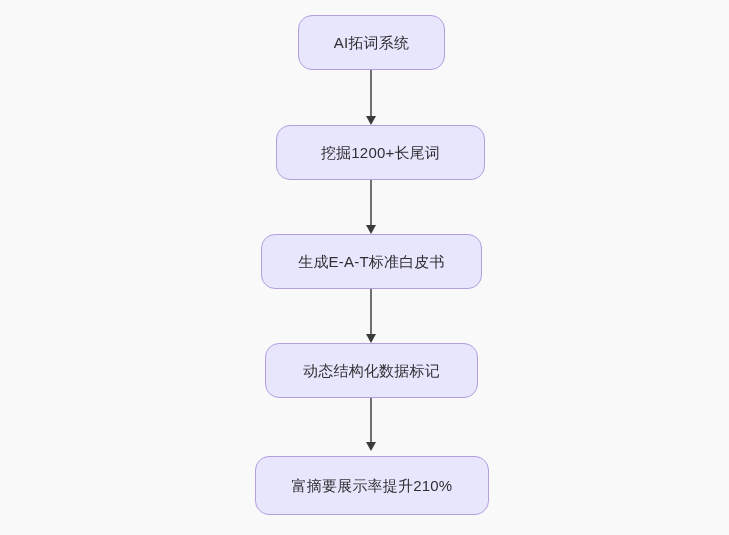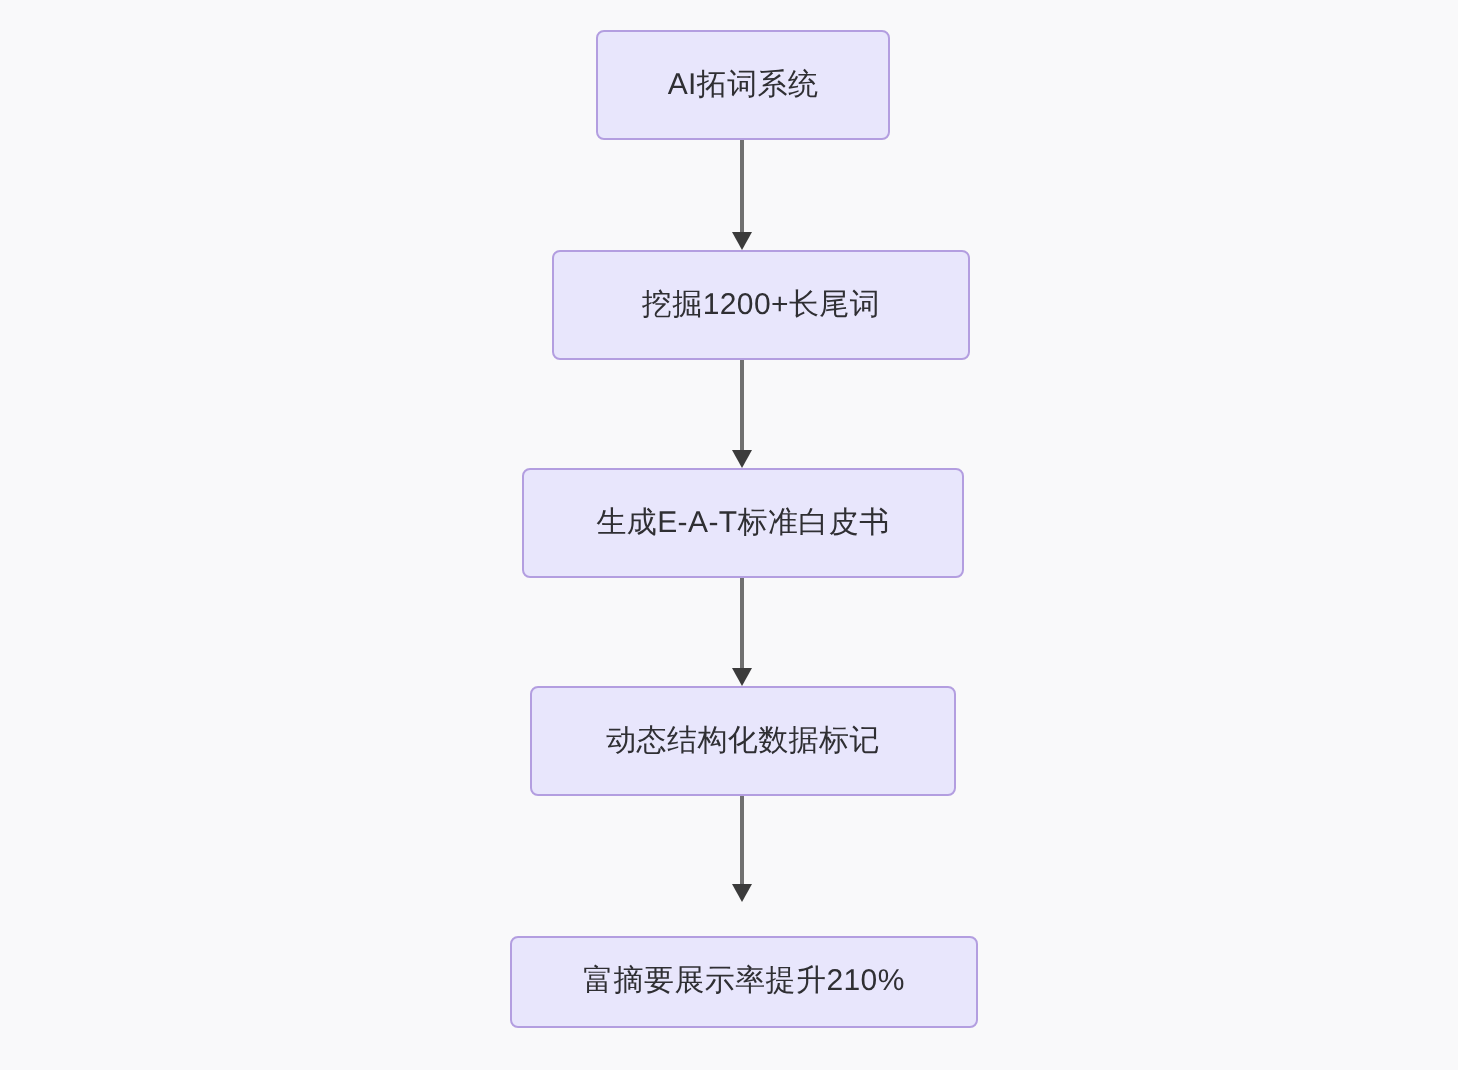--- a/index.html
+++ b/index.html
@@ -16,21 +16,21 @@
   #flowchart {
     position: relative;
     width: 729px;
     height: 535px;
   }
   .node {
     position: absolute;
     box-sizing: border-box;
     background: #e8e6fc;
     border: 1.6px solid #b39ee0;
-    border-radius: 4px;
+    border-radius: 14px;
     display: flex;
     align-items: center;
     justify-content: center;
     color: #2f2f33;
     font-size: 15px;
     line-height: 1.2;
     letter-spacing: 0.2px;
     white-space: nowrap;
     user-select: none;
   }
@@ -85,17 +85,17 @@
   </div>
   <div class="node" id="node-2" style="left: 276px; top: 125px; width: 209px; height: 55px;">
     <span class="node-label">挖掘1200+长尾词</span>
   </div>
   <div class="node" id="node-4" style="left: 265px; top: 343px; width: 213px; height: 55px;">
     <span class="node-label">动态结构化数据标记</span>
   </div>
   <div class="node" id="node-3" style="left: 261px; top: 234px; width: 221px; height: 55px;">
     <span class="node-label">生成E-A-T标准白皮书</span>
   </div>
-  <div class="node" id="node-5" style="left: 255px; top: 468px; width: 234px; height: 46px;">
+  <div class="node" id="node-5" style="left: 255px; top: 456px; width: 234px; height: 59px;">
     <span class="node-label">富摘要展示率提升210%</span>
   </div>
 
 </div>
 
 </body></html>

